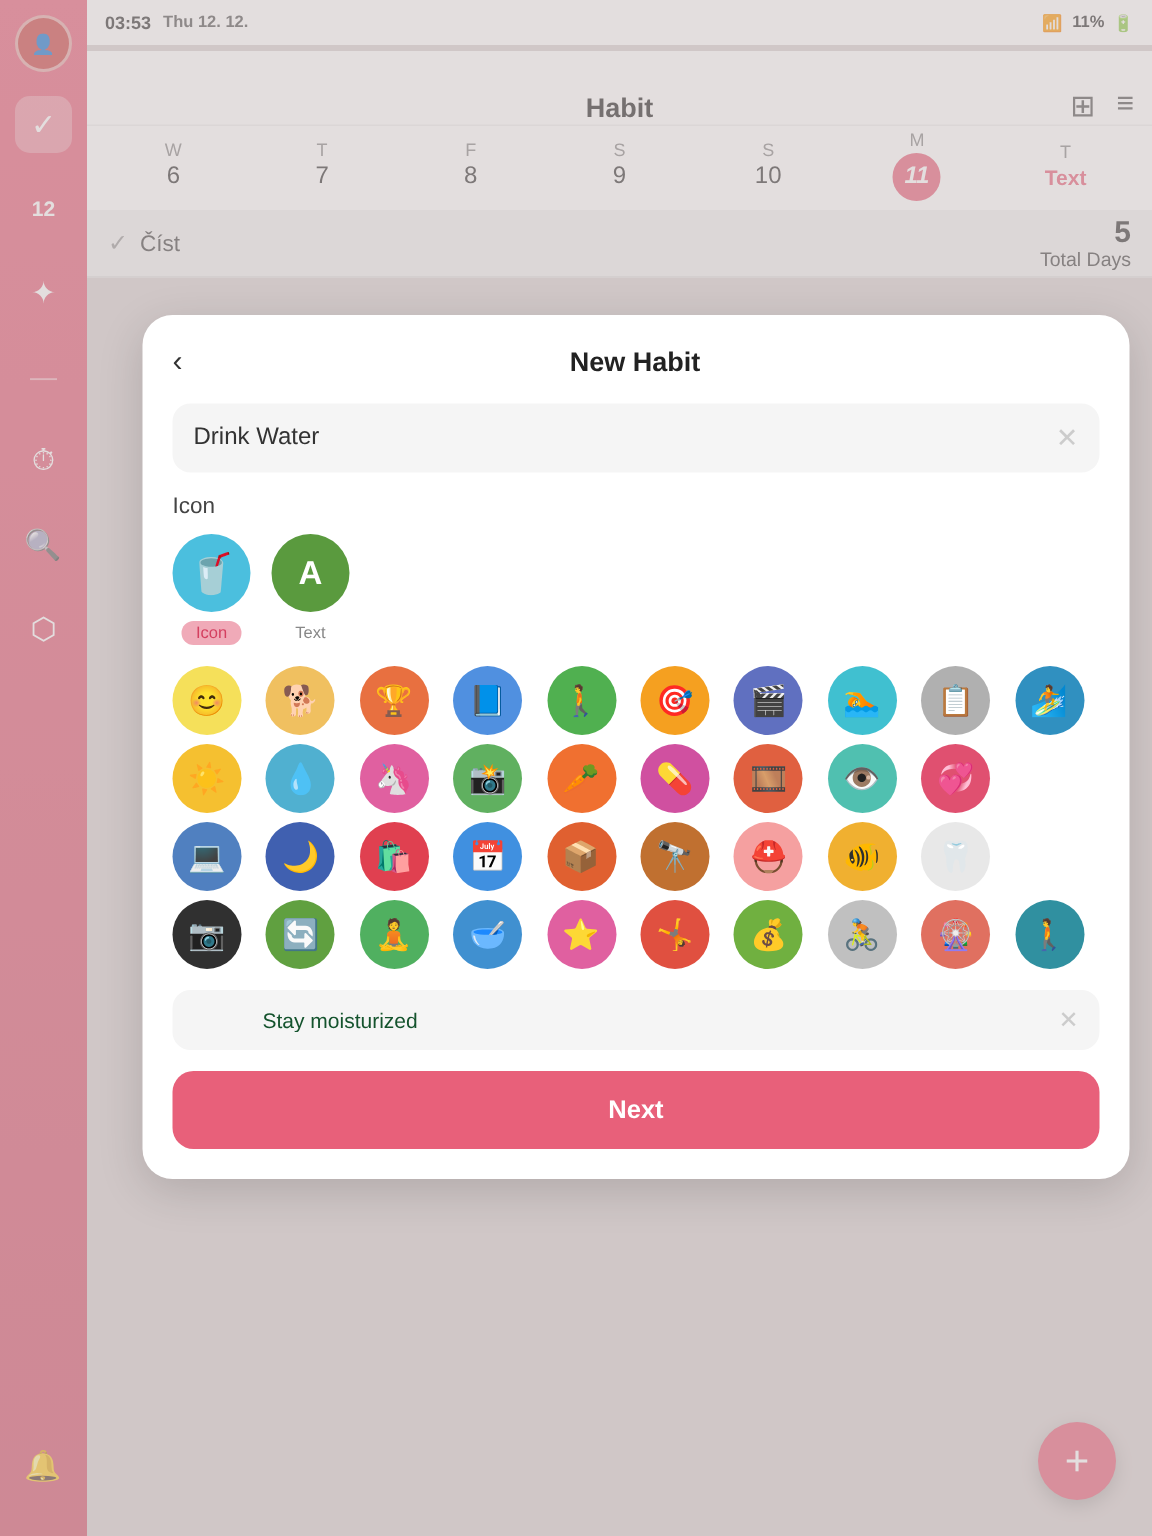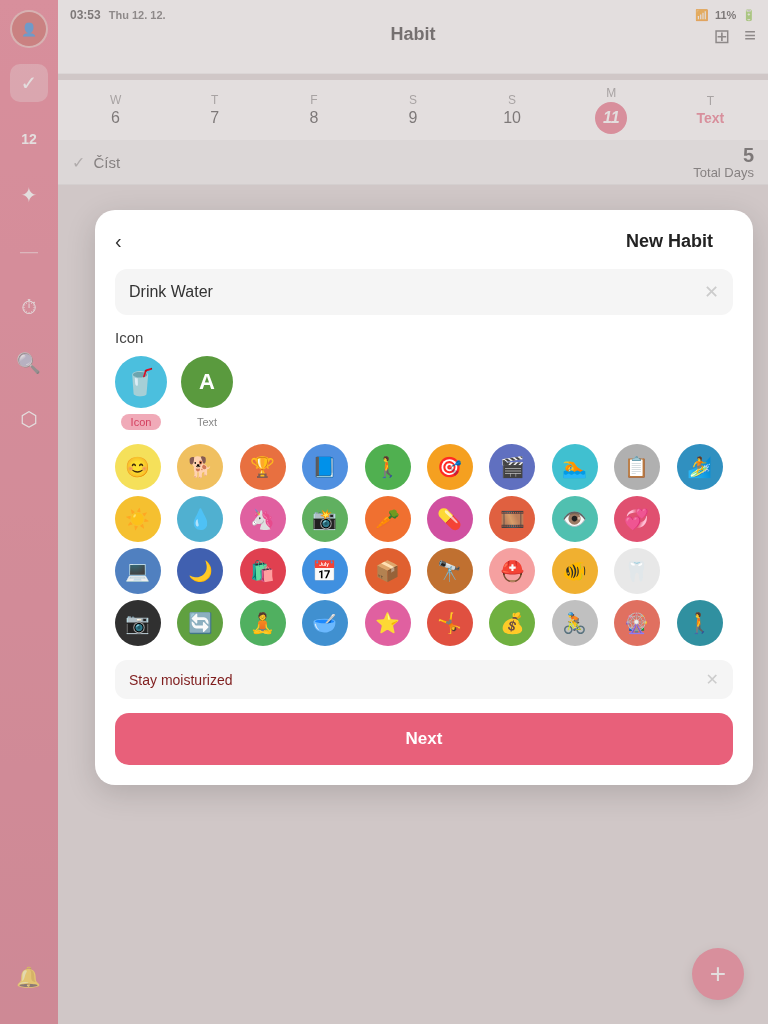--- a/index.html
+++ b/index.html
@@ -75,25 +75,25 @@
       margin-left: auto;
       display: flex;
       align-items: center;
       gap: 6px;
       font-size: 11px;
     }
 
     
     .header {
       position: absolute;
-      top: 24px; left: 58px; right: 0;
+      top: 34px; left: 58px; right: 0;
       height: 50px;
       background: white;
       display: flex;
-      align-items: flex-start;
+      align-items: flex-end;
       justify-content: center;
       border-bottom: 1px solid #eee;
       z-index: 5;
     }
     .header-title {
       font-size: 18px;
       font-weight: 600;
       color: #222;
     }
     .header-icons {
@@ -213,21 +213,21 @@
       font-size: 20px;
       color: #333;
       margin-right: 12px;
       cursor: pointer;
     }
     .modal-title {
       font-size: 18px;
       font-weight: 600;
       color: #222;
       flex: 1;
-      text-align: right;
+      text-align: center;
       padding-right: 20px;
     }
 
     
     .modal-input-wrapper {
       background: #f5f5f5;
       border-radius: 12px;
       padding: 12px 14px;
       display: flex;
       align-items: center;
@@ -336,22 +336,23 @@
       border-radius: 12px;
       padding: 10px 14px;
       display: flex;
       align-items: center;
     }
     .quote-input {
       flex: 1;
       border: none;
       background: transparent;
       font-size: 14px;
-      color: #7f1d1d;
+      color: #14532d;
       outline: none;
+      margin-left: 46px;
     }
 
     
     .next-btn {
       width: 100%;
       background: #e8607a;
       color: white;
       border: none;
       border-radius: 14px;
       padding: 16px;

